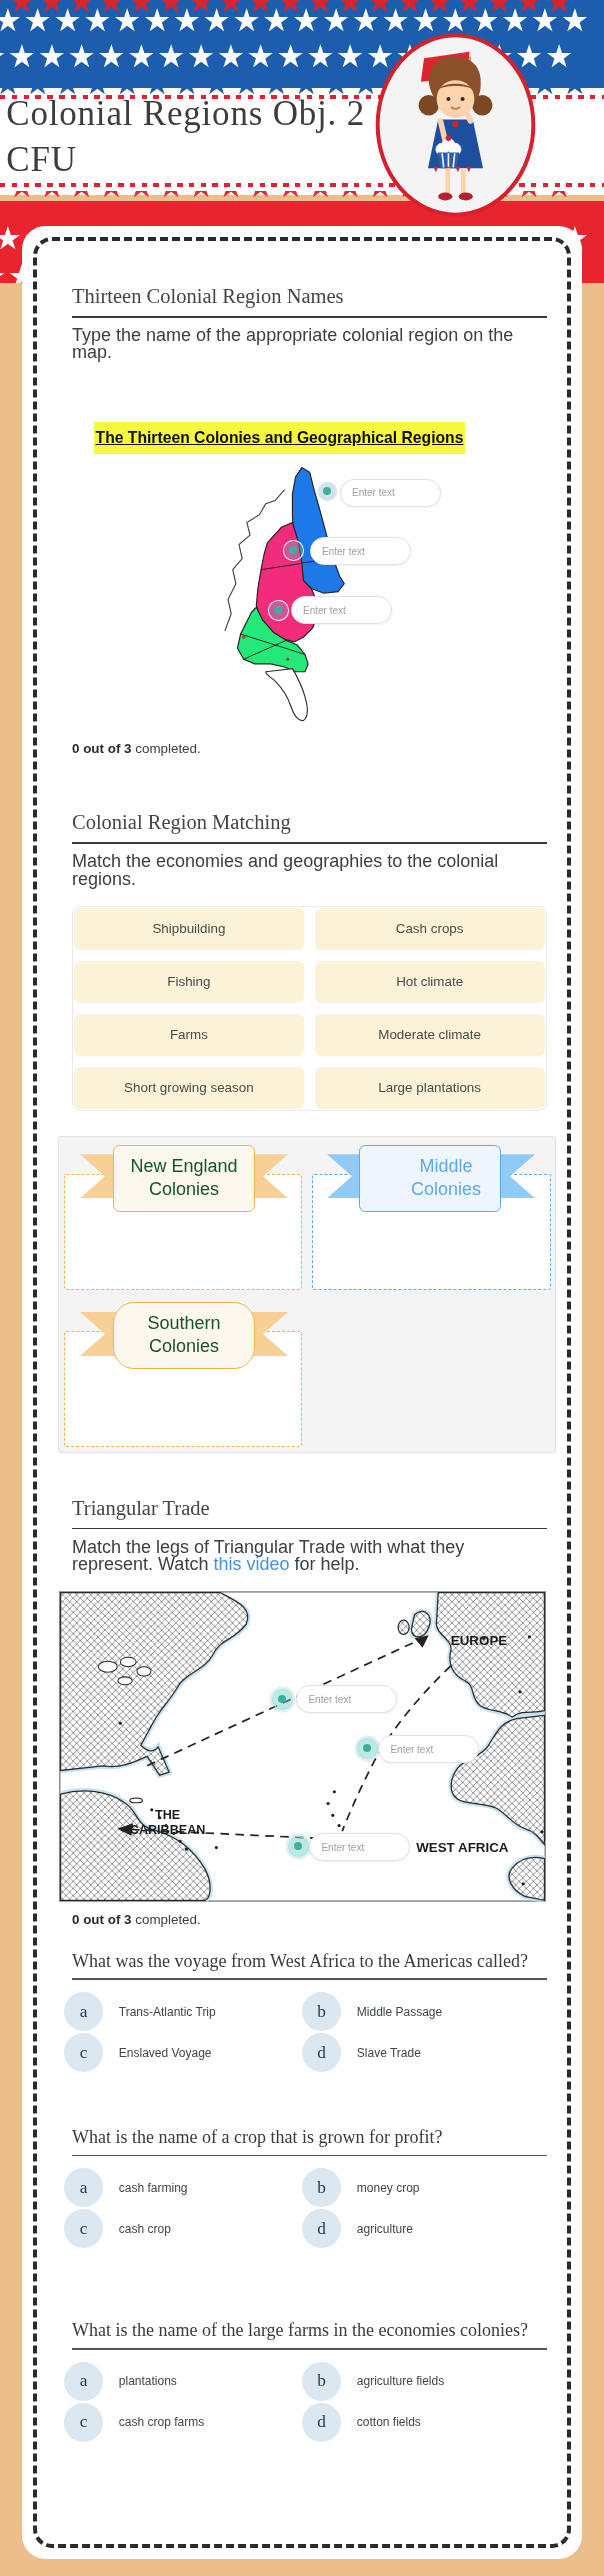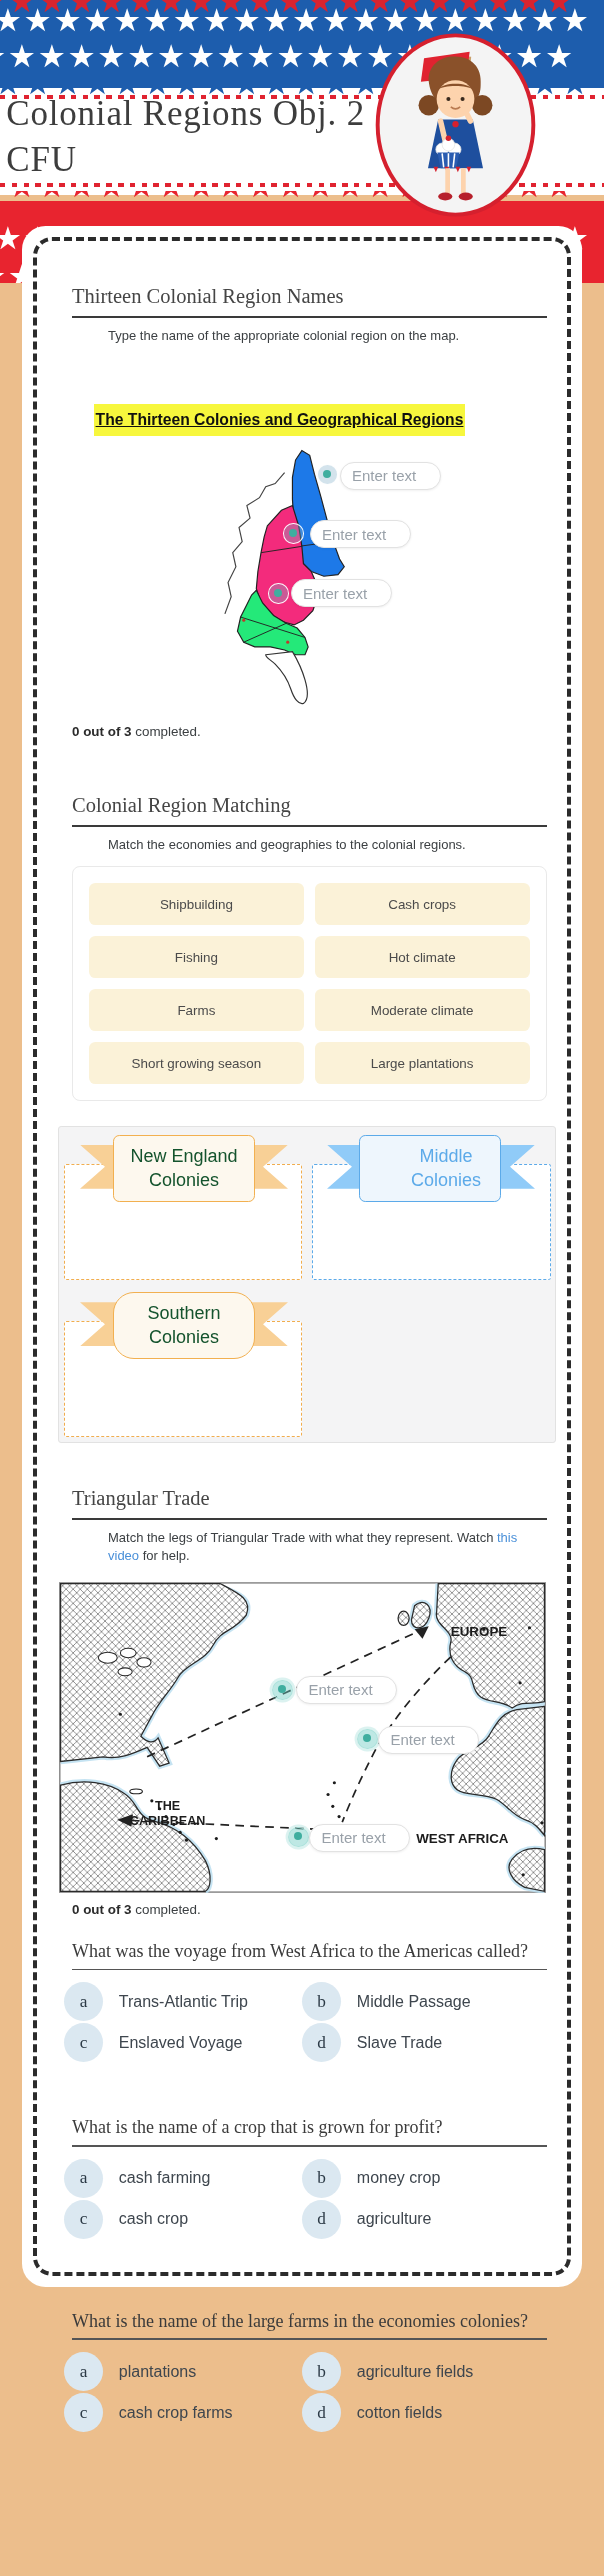--- a/index.html
+++ b/index.html
@@ -21,59 +21,59 @@
   .bump-red{position:absolute;left:0;top:191px;width:604px;height:11px;overflow:hidden;}
   .bump-red .star-row{color:#e8242f;top:-20.5px;margin-left:-15.7px;}
   .band-red{position:absolute;left:0;top:201px;width:604px;height:82px;background:#e8242f;overflow:hidden;}
   .band-red .star-row{color:#ffffff;}
   .band-red .r1{top:22px;}
   .band-red .r2{top:60px;margin-left:-15.7px;}
   .page-title{position:absolute;left:6.3px;top:91px;z-index:6;color:#3d3d3d;font-size:35px;line-height:46px;letter-spacing:0.8px;}
   .page-title .l2{display:block;}
   .mascot{position:absolute;left:375px;top:33px;z-index:5;}
   
-  .card{position:absolute;left:22px;top:226px;width:560px;height:2061px;background:#ffffff;border-radius:23.6px;z-index:4;}
+  .card{position:absolute;left:22px;top:226px;width:560px;height:2333px;background:#ffffff;border-radius:23.6px;z-index:4;}
   .card-inner{position:absolute;left:11px;top:11px;right:11px;bottom:11px;border:4.7px dashed #2b2b2b;border-radius:19px;padding:38px 20.5px 31.5px 35px;box-sizing:border-box;}
   .sec-title{font-size:20.5px;color:#454545;margin:6.3px 0 0 0;font-weight:normal;}
   .rule{height:1.6px;background:#3a3a3a;margin-top:7.9px;}
   .qrule{height:1.6px;background:#555;margin-top:4.7px;}
-  .body-text{font-size:13px;color:#3c4043;margin-top:9.4px;line-height:17.3px;margin-left:36px;}
+  .body-text{font-size:18px;color:#3c4043;margin-top:9.4px;line-height:17.3px;}
   .link{color:#4a90d9;cursor:pointer;}
   .yellow-band{margin:60px 0 0 22px;width:371px;background:#f7f73d;padding:7px 0;text-align:center;}
   .yellow-band span{font-weight:bold;font-size:15.7px;color:#101010;text-decoration:underline;}
   
   .map1-wrap{position:relative;height:264px;margin-top:4.7px;}
-  .enter-input{position:absolute;width:101px;height:28px;box-sizing:border-box;border:0.8px solid #e2e2e2;border-radius:14px;background:#fff;color:#99a1a9;font-size:15px;padding:0 0 0 11px;outline:none;box-shadow:0 0.8px 2.4px rgba(0,0,0,0.07);font-family:"Liberation Sans",sans-serif;}
+  .enter-input{position:absolute;width:101px;height:28px;box-sizing:border-box;border:0.8px solid #e2e2e2;border-radius:14px;background:#fff;color:#99a1a9;font-size:10px;padding:0 0 0 11px;outline:none;box-shadow:0 0.8px 2.4px rgba(0,0,0,0.07);font-family:"Liberation Sans",sans-serif;}
   .enter-input::placeholder{color:#99a1a9;}
   .pin{position:absolute;width:20.5px;height:20.5px;border-radius:50%;background:rgba(130,175,200,0.35);border:1.6px solid rgba(255,255,255,0.95);box-sizing:border-box;}
   .pin::after{content:"";position:absolute;left:4.7px;top:4.7px;width:7.9px;height:7.9px;border-radius:50%;background:#3fae9f;}
   .pin.teal{background:rgba(110,205,195,0.45);border:1.6px solid rgba(170,225,218,0.9);box-shadow:0 0 0 2.4px rgba(110,205,195,0.25);}
   .progress{font-size:13.4px;color:#3c4043;margin-top:19px;}
   .progress b{color:#2b2b2b;}
   
-  .bank{margin-top:9.4px;border:0.8px solid #e9e9e9;border-radius:7.9px;background:#fff;padding:16px;display:grid;grid-template-columns:1fr 1fr;gap:11px;}
+  .bank{margin-top:9.4px;border:0.8px solid #e9e9e9;border-radius:7.9px;background:#fff;padding:1px;display:grid;grid-template-columns:1fr 1fr;gap:11px;}
   .bank-card{height:42px;background:#fbf2d8;border-radius:6.3px;display:flex;align-items:center;justify-content:center;font-size:13.4px;color:#4b4b4b;}
   
   .zones{position:relative;margin:25px 0 0 -14px;width:496px;height:315px;background:#f4f4f5;border:0.8px solid #e2e2e2;border-radius:3.1px;}
   .zone-dash{position:absolute;background:#fff;border:1.6px dashed #f1ad4e;border-radius:2.4px;box-sizing:border-box;}
   .zone-dash.blue{border-color:#5caae9;}
   .ribbon-bar{position:absolute;width:208px;height:44px;clip-path:polygon(0% 0%,100% 0%,88% 50%,100% 100%,0% 100%,12% 50%);background:#f8d096;}
   .ribbon-bar.blue{background:#90cbf8;}
   .zone-label{position:absolute;width:142px;height:67px;background:#fdf8ee;border:1.6px solid #f2b050;border-radius:6.3px;box-sizing:border-box;display:flex;align-items:center;justify-content:center;text-align:center;font-size:18px;line-height:23.6px;color:#14532d;}
   .zone-label.blue{background:#eef6fd;border-color:#5caae9;color:#5caae9;padding-left:32px;}
   .map2-wrap{position:relative;margin:18px 0 0 -12.6px;width:487px;height:311px;}
   
   .question{font-size:18px;color:#3b3b3b;line-height:25px;margin:0;font-weight:normal;}
   .q1{margin-top:22px;}
   .q2{margin-top:52px;}
   .q3{margin-top:69px;}
   .options{margin:11px 0 0 -7.9px;display:grid;grid-template-columns:238px 1fr;}
   .option{height:41px;display:flex;align-items:center;gap:15.7px;}
   .bubble{width:39px;height:39px;border-radius:50%;background:#dbe8f1;display:flex;align-items:center;justify-content:center;font-size:17.3px;color:#2c3a46;flex:0 0 39px;}
-  .opt-label{font-size:16px;color:#3e464e;}
+  .opt-label{font-size:12px;color:#3e464e;}
   svg text{font-family:"Liberation Sans",sans-serif;}
 </style>
 </head>
 <body>
 
 <div class="band-white"></div>
 <div class="band-blue">
   <div class="star-row r1">★★★★★★★★★★★★★★★★★★★★</div>
   <div class="star-row r2">★★★★★★★★★★★★★★★★★★★★</div>
   <div class="star-row r3">★★★★★★★★★★★★★★★★★★★★</div>

